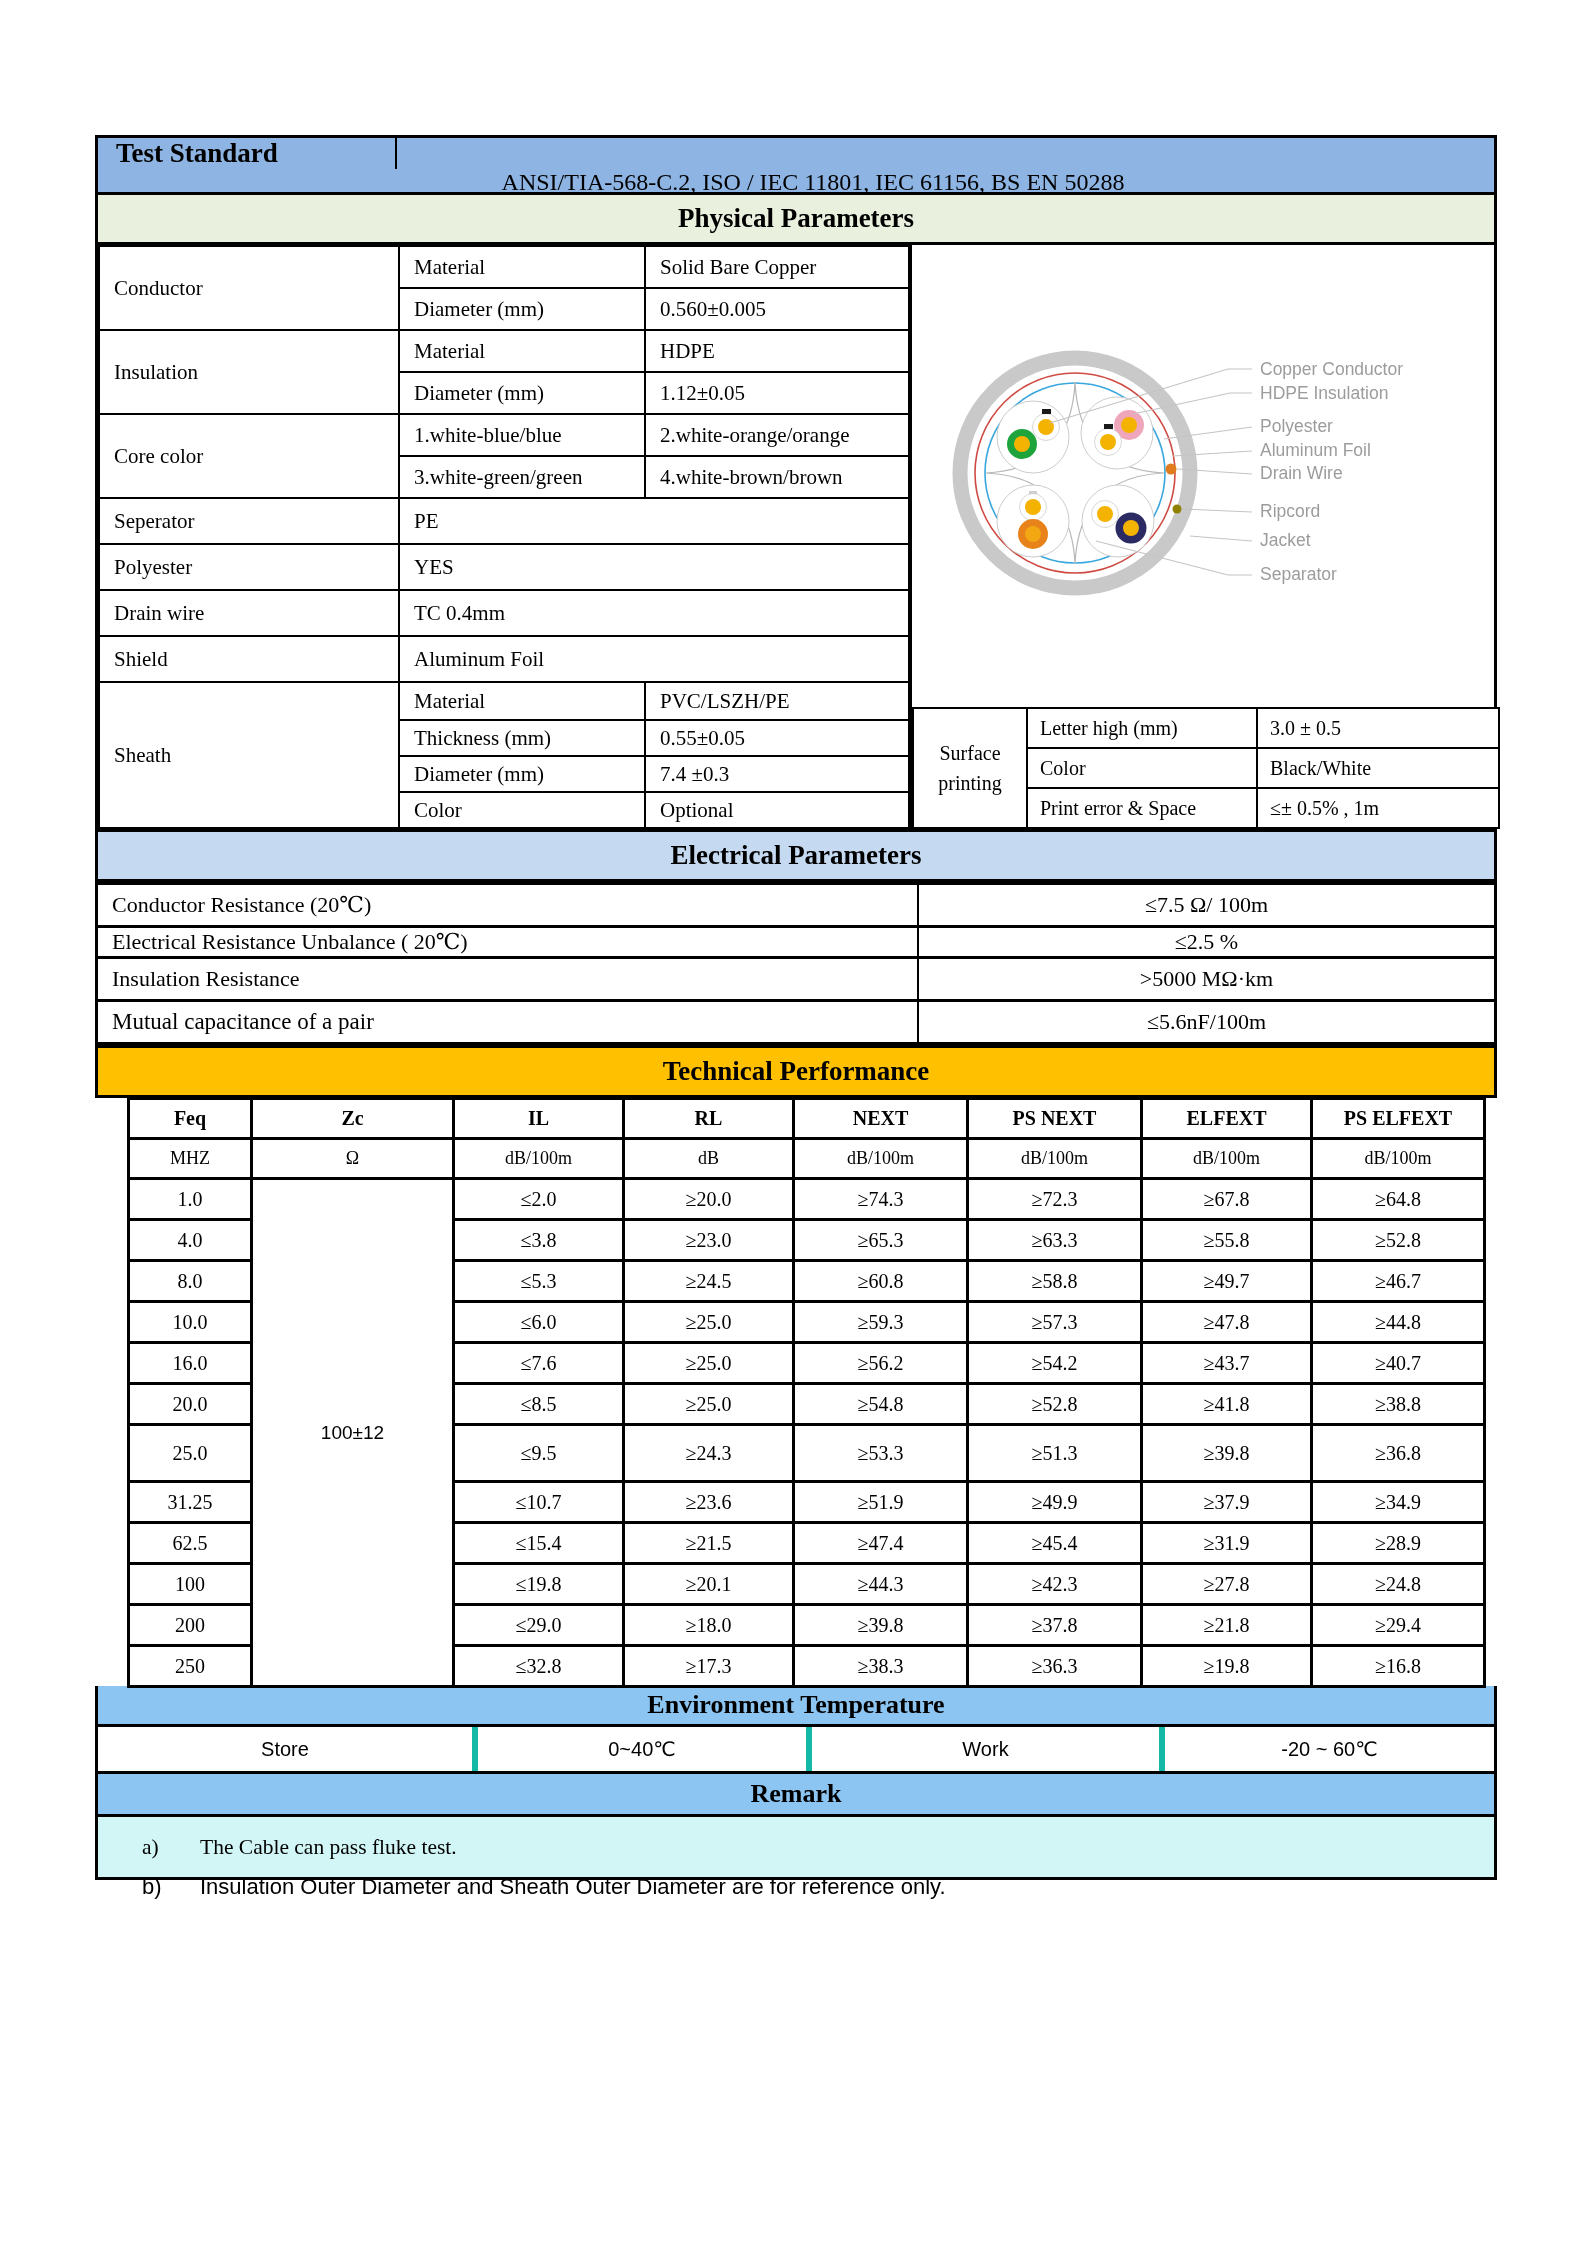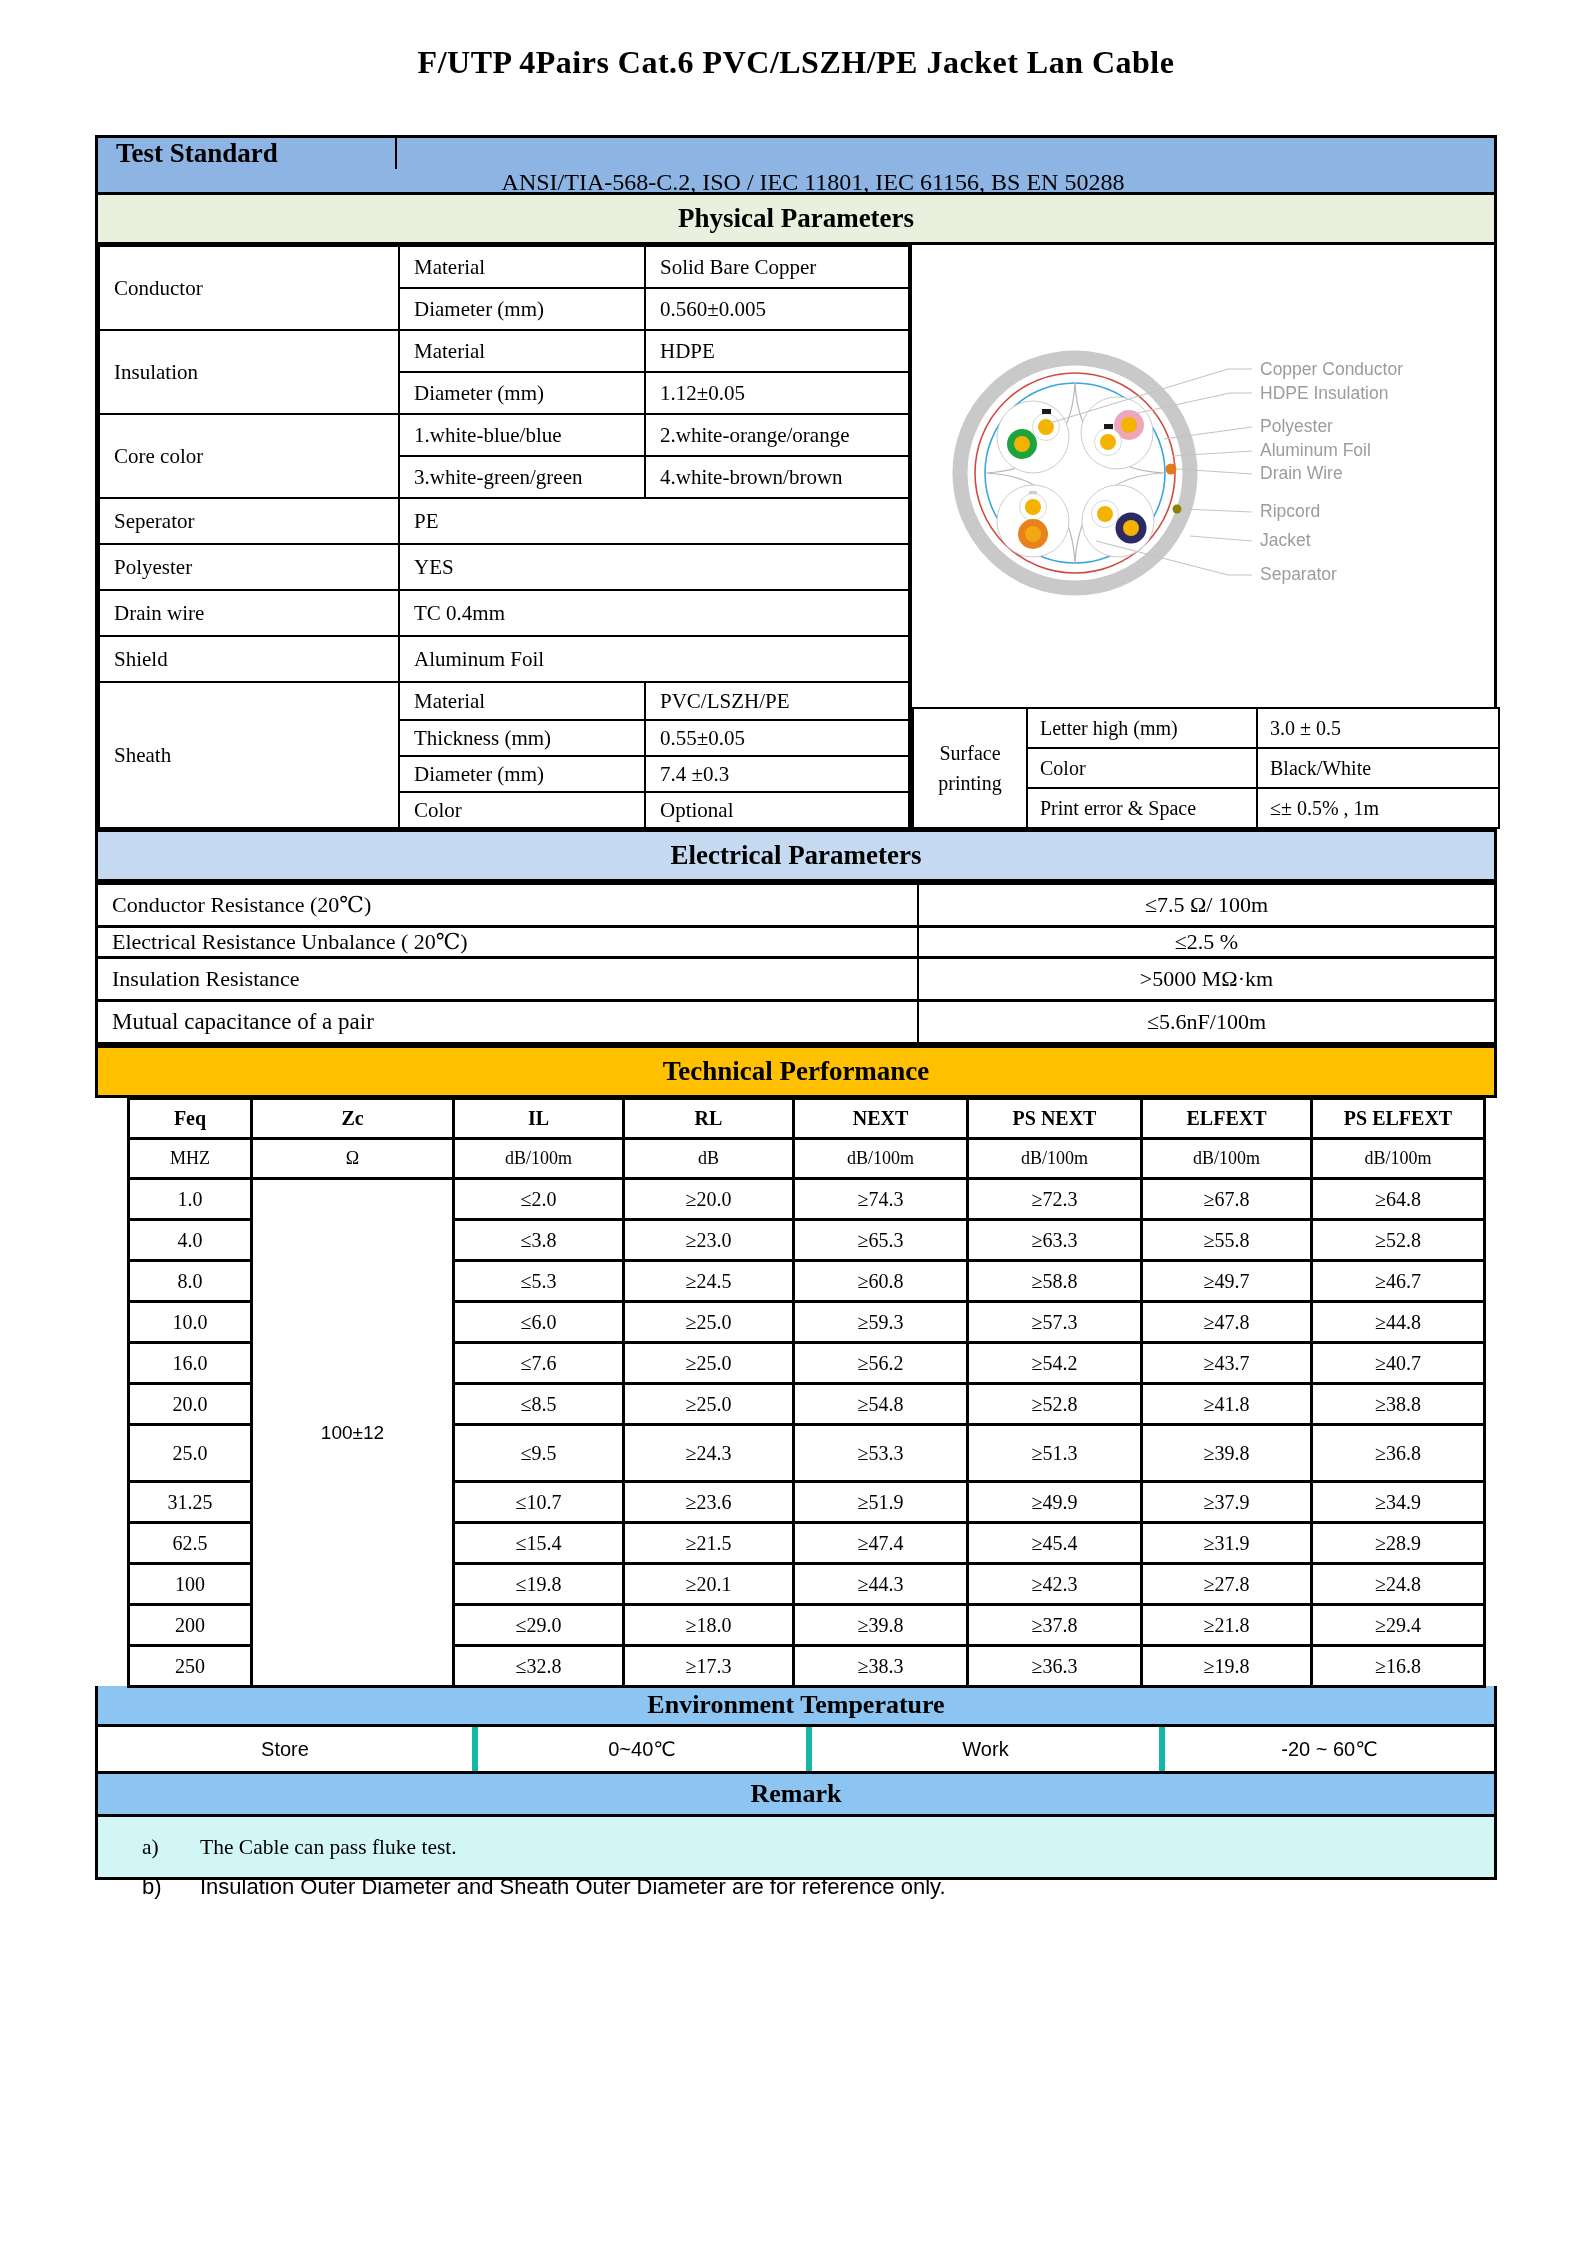--- a/index.html
+++ b/index.html
@@ -62,21 +62,20 @@
   .remark-body{background:var(--c-remarkbody);padding:10px 10px 14px 44px;height:66px;}
   .remark-line{display:flex;font-size:21.5px;line-height:40px;}
   .remark-line .pfx{width:58px;}
   .remark-line.sans{font-family:"Liberation Sans","DejaVu Sans",sans-serif;font-size:22px;}
   .pre{white-space:pre;}
 </style>
 </head>
 <body>
 
 <div class="page">
-  <div class="doc-title">F/UTP 4Pairs Cat.6 PVC/LSZH/PE Jacket Lan Cable</div>
 
   <div class="doc">
 
     <div class="sec first row-test">
       <div class="lbl">Test Standard</div>
       <div class="val">ANSI/TIA-568-C.2, ISO / IEC 11801, IEC 61156, BS EN 50288</div>
     </div>
 
     <div class="sec bar green">Physical Parameters</div>
     <div class="sec phys-body">

